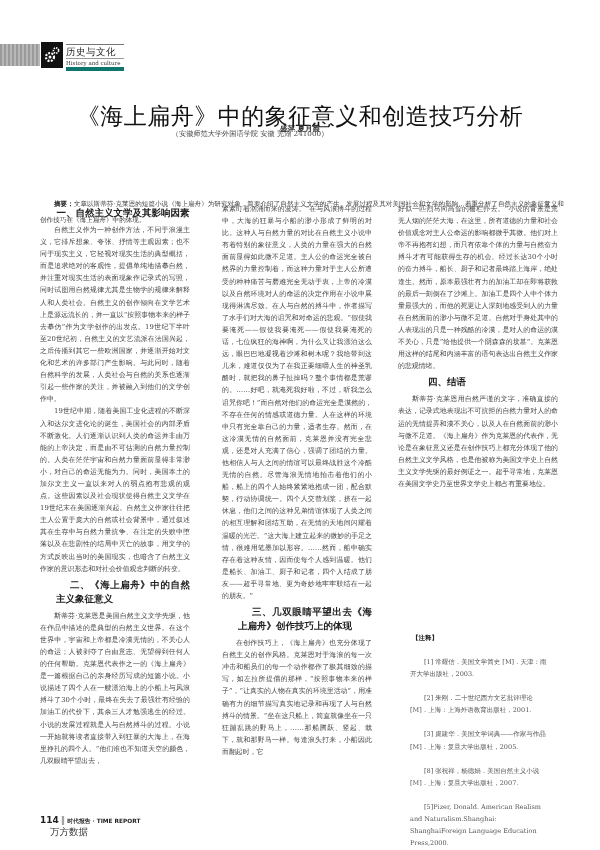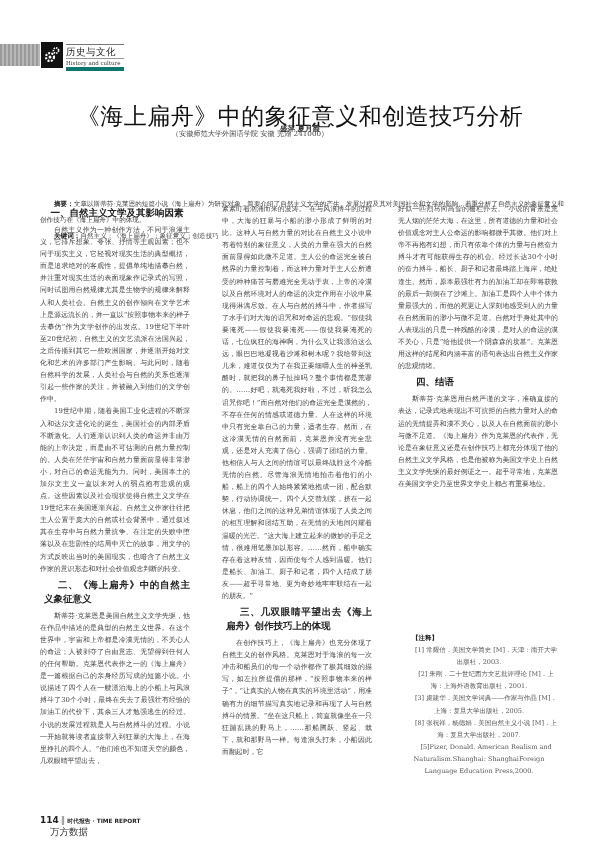--- a/index.html
+++ b/index.html
@@ -20,26 +20,26 @@
   .affil { position: absolute; left: 0; top: 129px; width: 500px; text-align: center; font-size: 7.2px; color: #444; }
   .abstract { position: absolute; left: 40px; top: 152px; width: 525px; font-size: 6.6px; line-height: 16px; color: #444; margin-top: 44px; }
   .abstract .lbl { font-family: "DejaVu Sans", sans-serif; font-weight: bold; color: #222; }
   .indent { text-indent: 14px; }
   .col { position: absolute; top: 203px; font-size: 6.9px; line-height: 12.1px; color: #444; text-align: justify; }
   .col1 { left: 40px; width: 150px; }
   .col2 { left: 222px; width: 150px; }
   .col3 { left: 398px; width: 160px; }
   .col p { margin: 0; text-indent: 14px; }
   .col p.noind { text-indent: 0; }
-  .h2 { font-family: "DejaVu Sans", sans-serif; font-weight: bold; font-size: 9.5px; color: #222; line-height: 14px; margin: 3px 0 4px 4px; }
+  .h2 { font-family: "DejaVu Sans", sans-serif; font-weight: bold; font-size: 9.5px; color: #222; line-height: 14px; margin: 3px 0 4px 16px; }
   .h2.center { text-align: center; }
   .h2.ind { text-indent: 14px; }
   .notes { position: absolute; left: 398px; top: 632px; width: 162px; font-size: 6.5px; line-height: 12.1px; color: #555; }
   .notes .nh { font-family: "DejaVu Sans", sans-serif; font-weight: bold; color: #222; text-indent: 14px; }
-  .notes p { margin: 0; text-indent: 14px; text-align: center; }
+  .notes p { margin: 12px; text-indent: 14px; }
   .footer { position: absolute; left: 40px; top: 808px; font-family: "DejaVu Sans", sans-serif; color: #222; }
   .page-num { font-size: 9px; font-weight: bold; }
   .pipes { font-size: 9px; color: #777; margin: 0 2px; }
   .journal { font-size: 5.8px; font-weight: bold; }
   .watermark { position: absolute; left: 50px; top: 826px; font-family: "DejaVu Sans", sans-serif; font-size: 9.5px; color: #333; }
 </style>
 </head>
 <body>
 
 <div class="header">
@@ -56,21 +56,20 @@
     <div class="header-en">History and culture</div>
   </div>
 </div>
 
 <div class="title">《海上扁舟》中的象征意义和创造技巧分析</div>
 <div class="authors">盛萍  夏月霞</div>
 <div class="affil">（安徽师范大学外国语学院 安徽 芜湖 241000）</div>
 
 <div class="abstract">
   <div class="indent"><span class="lbl">摘要：</span><span>文章以斯蒂芬·克莱恩的短篇小说《海上扁舟》为研究对象，简要介绍了自然主义文学的产生、发展过程及其对美国社会和文学的影响，着重分析了自然主义的象征意义和创作技巧在《海上扁舟》中的体现。</span></div>
-  <div class="indent"><span class="lbl">关键词：</span><span>自然主义；《海上扁舟》；象征意义；创造技巧</span></div>
 </div>
 
 <div class="col col1">
   <div class="h2 center">一、自然主义文学及其影响因素</div>
   <p>自然主义作为一种创作方法，不同于浪漫主义，它排斥想象、夸张、抒情等主观因素；也不同于现实主义，它轻视对现实生活的典型概括，而是追求绝对的客观性，提倡单纯地描摹自然，并注重对现实生活的表面现象作记录式的写照，同时试图用自然规律尤其是生物学的规律来解释人和人类社会。自然主义的创作倾向在文学艺术上是源远流长的，并一直以“按照事物本来的样子去摹仿”作为文学创作的出发点。19世纪下半叶至20世纪初，自然主义的文艺流派在法国兴起，之后传播到其它一些欧洲国家，并逐渐开始对文化和艺术的许多部门产生影响。与此同时，随着自然科学的发展，人类社会与自然的关系也逐渐引起一些作家的关注，并被融入到他们的文学创作中。</p>
   <p>19世纪中期，随着美国工业化进程的不断深入和达尔文进化论的诞生，美国社会的内部矛盾不断激化。人们逐渐认识到人类的命运并非由万能的上帝决定，而是由不可估测的自然力量控制的。人类在茫茫宇宙和自然力量面前显得非常渺小，对自己的命运无能为力。同时，美国本土的加尔文主义一直以来对人的弱点抱有悲观的观点。这些因素以及社会现状使得自然主义文学在19世纪末在美国逐渐兴起。自然主义作家往往把主人公置于庞大的自然或社会背景中，通过叙述其在生存中与自然力量抗争、在注定的失败中堕落以及在悲剧性的结局中灭亡的故事，用文学的方式反映出当时的美国现实，也暗含了自然主义作家的意识形态和对社会价值观念判断的转变。</p>
   <div class="h2 ind">二、《海上扁舟》中的自然主义象征意义</div>
   <p id="s2p1">斯蒂芬·克莱恩是美国自然主义文学先驱，他在作品中描述的是典型的自然主义世界。在这个世界中，宇宙和上帝都是冷漠无情的，不关心人的命运；人被剥夺了自由意志、无望得到任何人的任何帮助。克莱恩代表作之一的《海上扁舟》是一篇根据自己的亲身经历写成的短篇小说。小说描述了四个人在一艘漂泊海上的小船上与风浪搏斗了30个小时，最终在失去了最强壮有经验的加油工的代价下，其余三人才勉强逃生的经过。小说的发展过程就是人与自然搏斗的过程。小说一开始就将读者直接带入到狂暴的大海上，在海里挣扎的四个人。“他们谁也不知道天空的颜色，几双眼睛平望出去，</p>
 </div>
 

